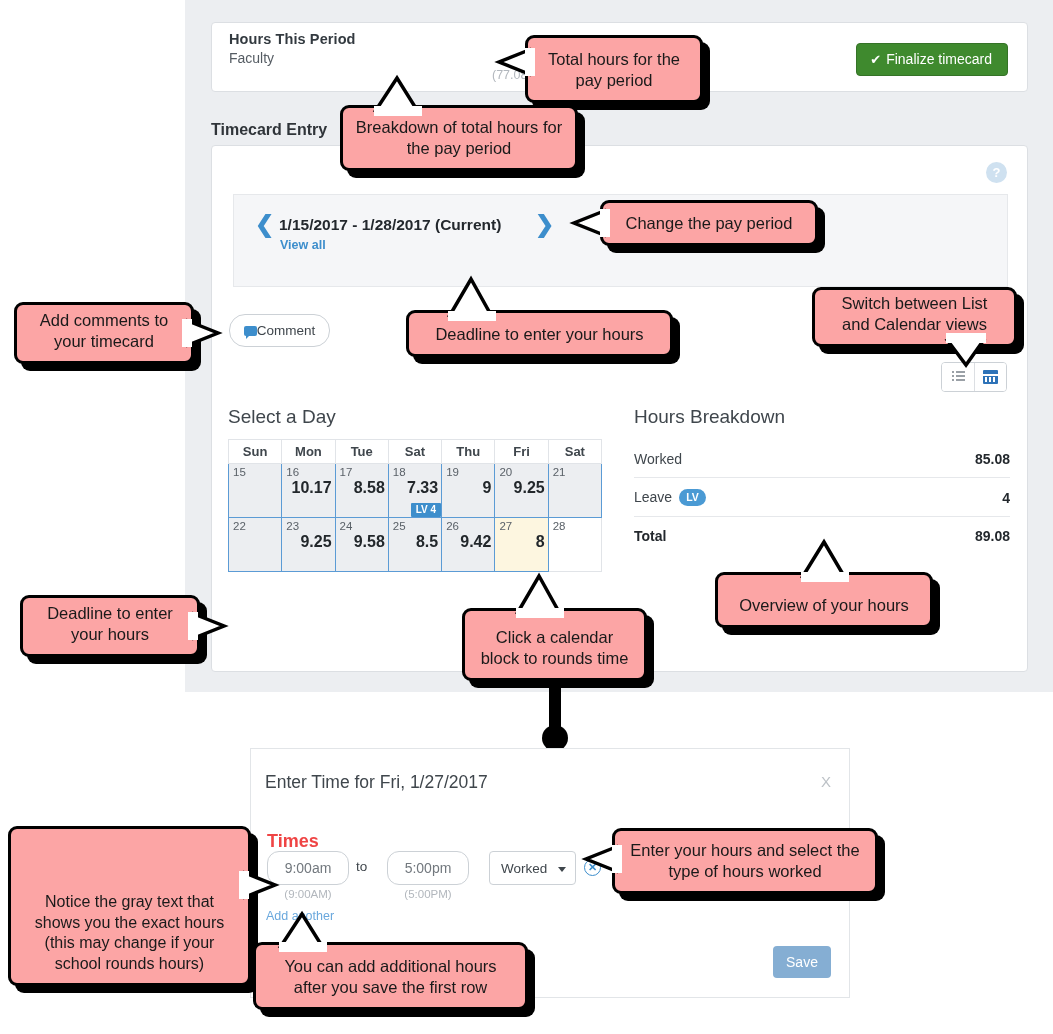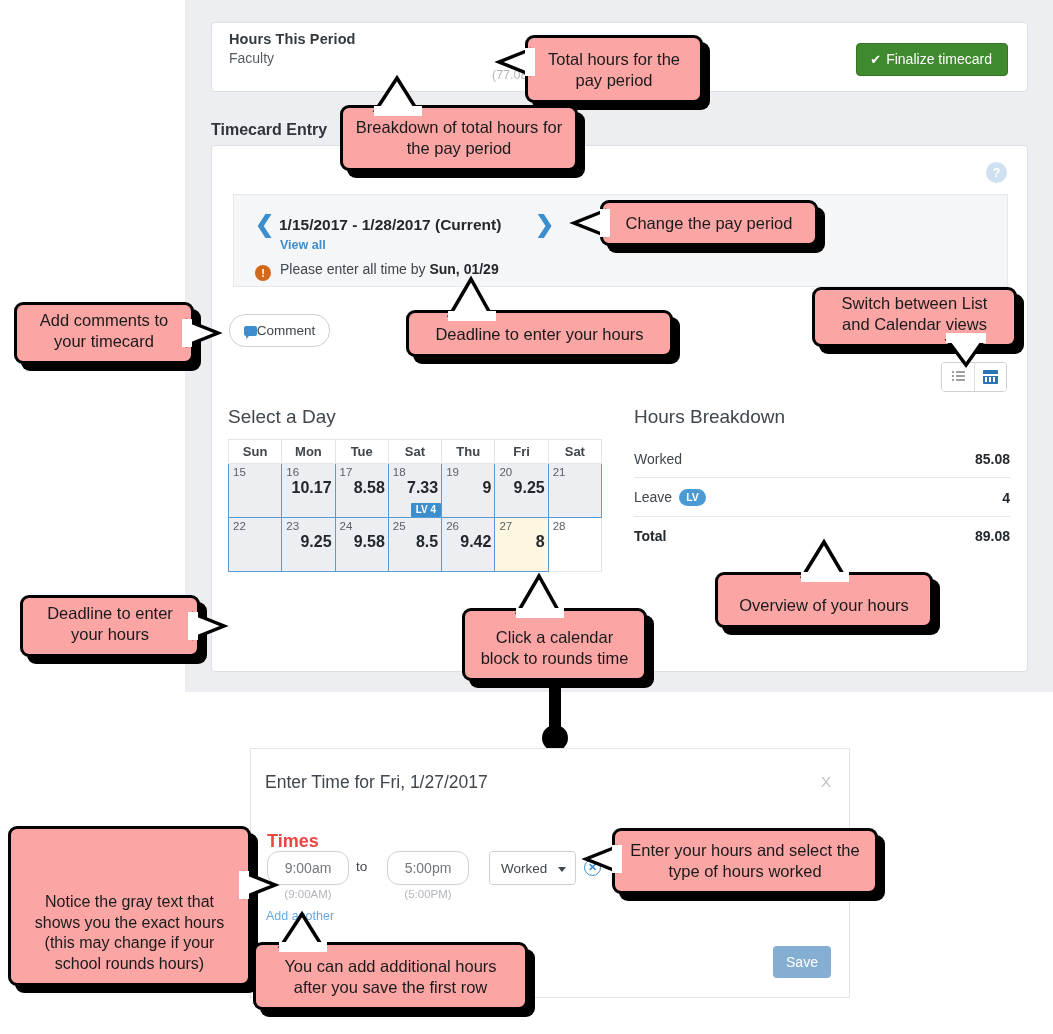--- a/index.html
+++ b/index.html
@@ -276,24 +276,20 @@
   <div class="section-title">Timecard Entry</div>
 
   <div class="entry-card">
     <div class="help-icon">?</div>
 
     <div class="period-bar">
       <div class="arrow-nav arrow-prev">❮</div>
       <div class="period-label">1/15/2017 - 1/28/2017 (Current)</div>
       <div class="arrow-nav arrow-next">❯</div>
       <div class="view-all">View all</div>
-      <div class="deadline-row">
-        <span class="alert-dot">!</span><span>Please enter all time by</span>
-        <span class="deadline-date">Sun, 01/29</span>
-      </div>
     </div>
   </div>
 
   <div class="comment-btn">
     <span class="bubble-ico"></span>
     <span>Comment</span>
   </div>
 
   <div class="view-toggle">
     <div class="vt-btn">

